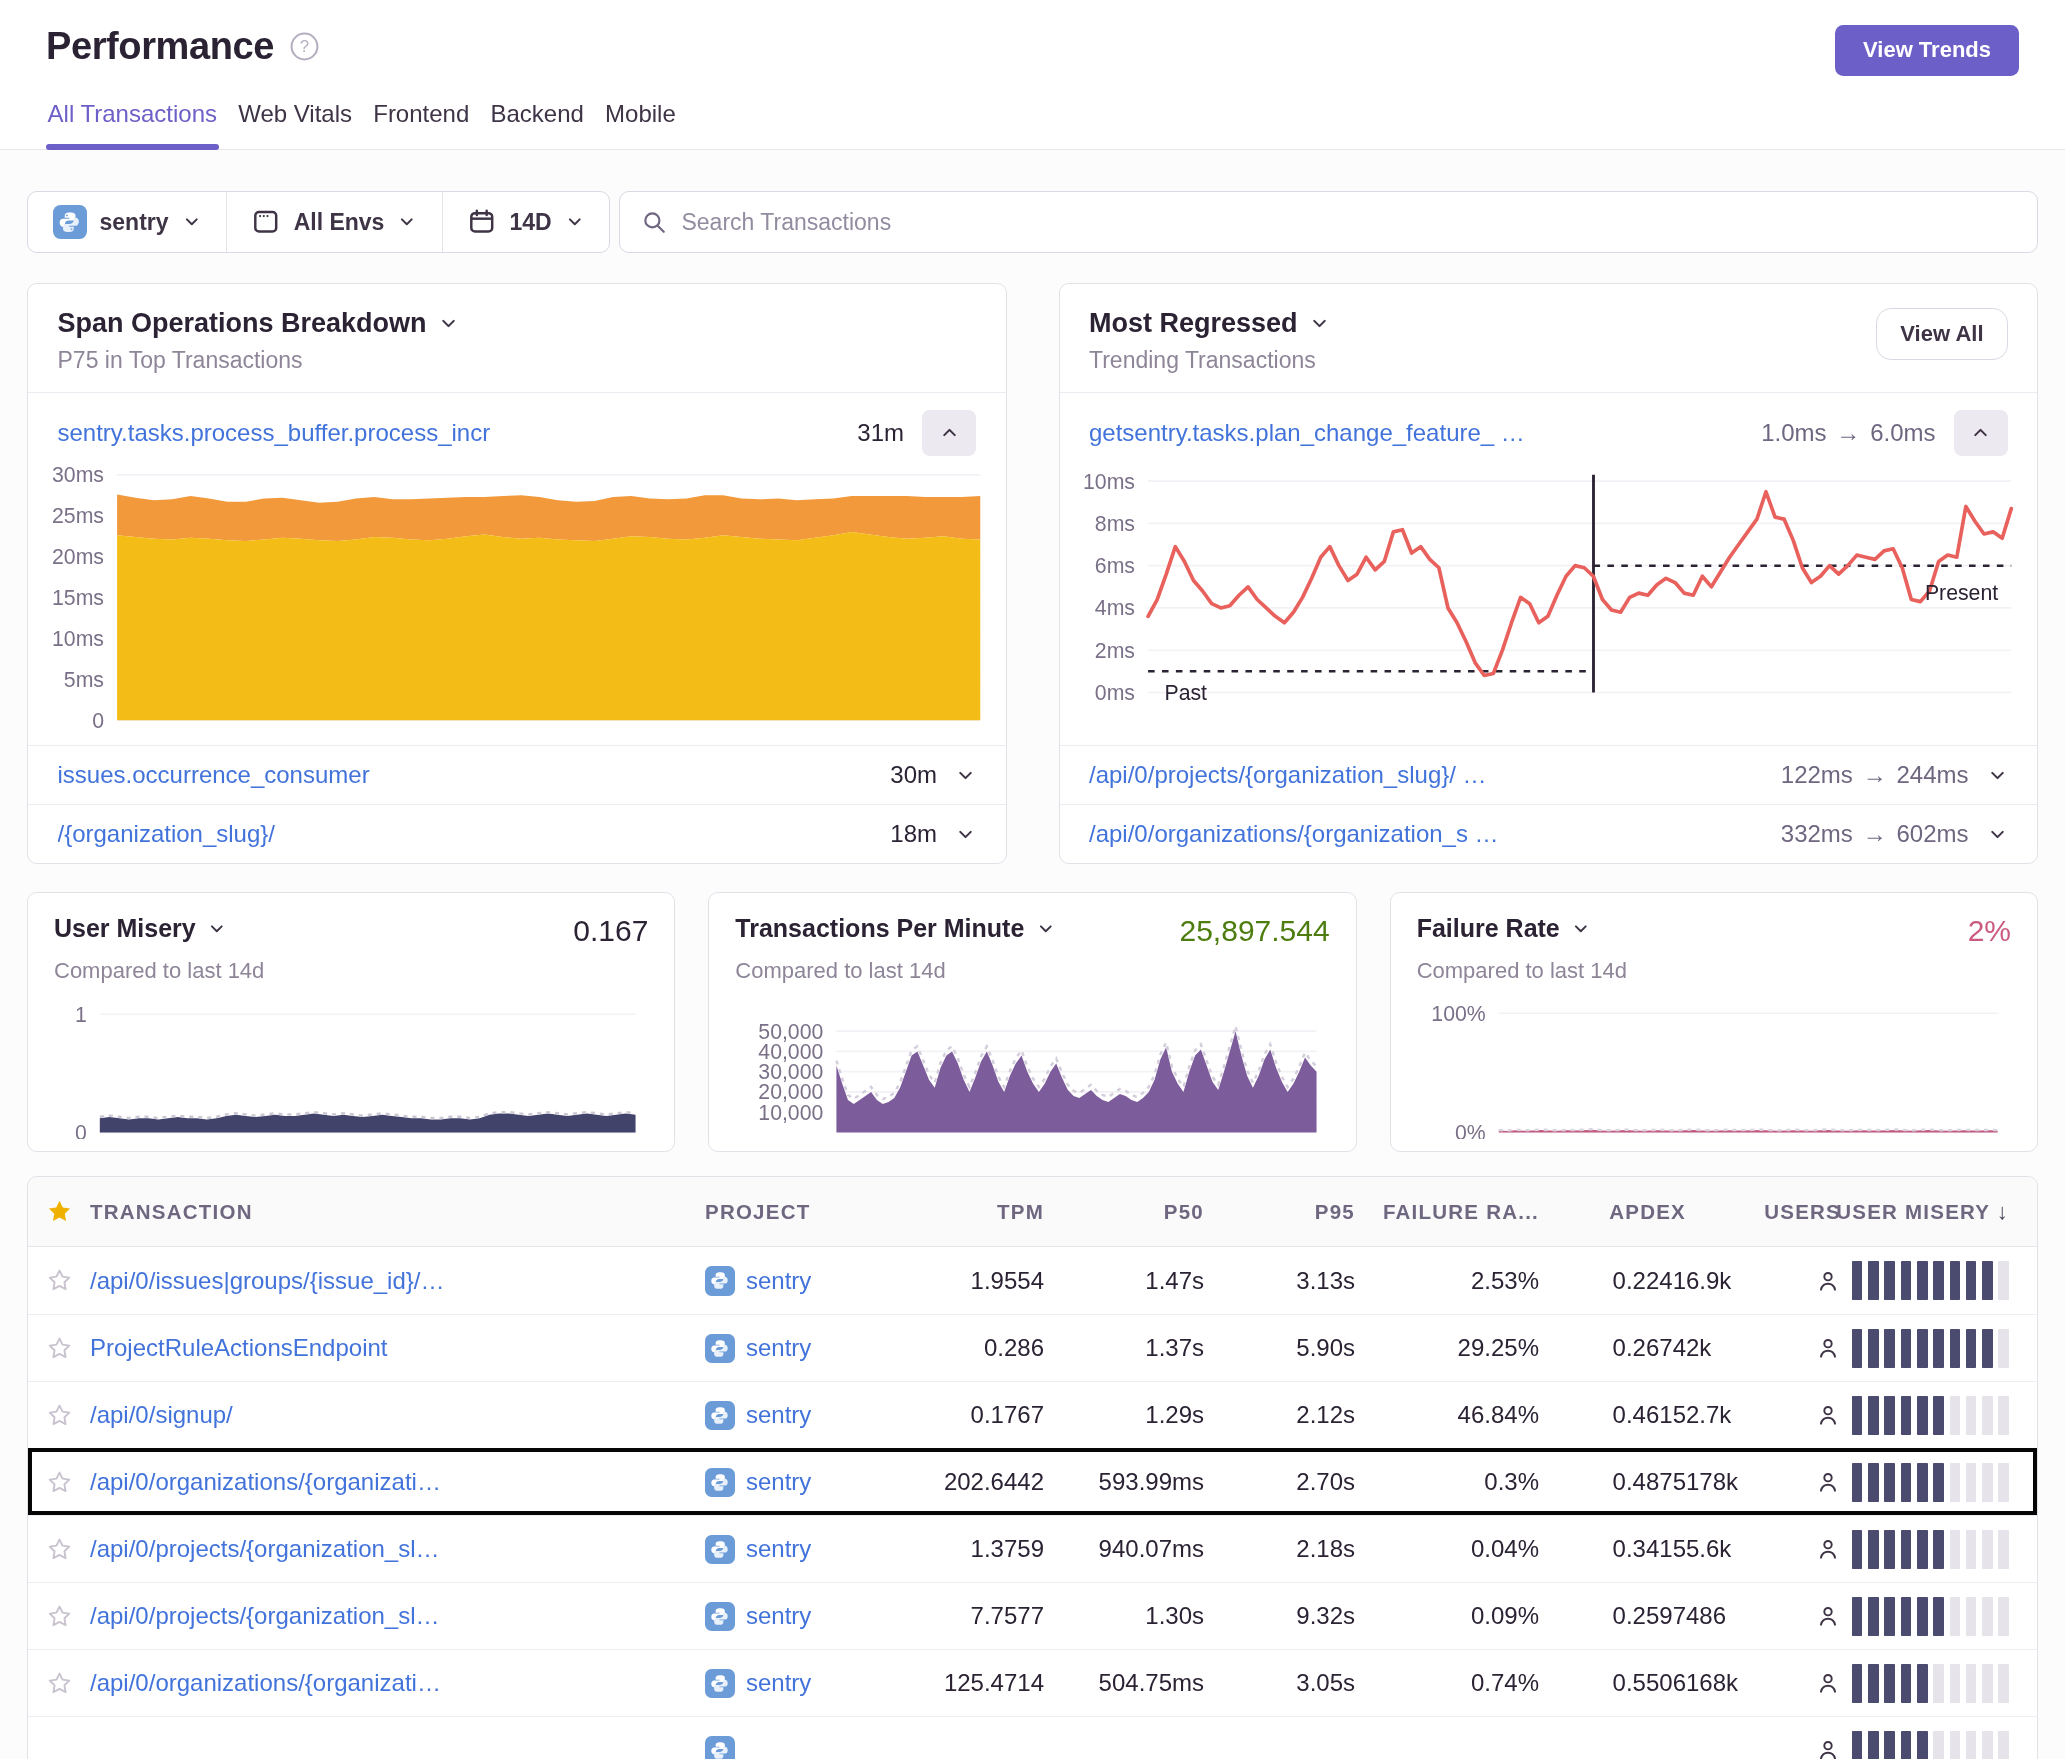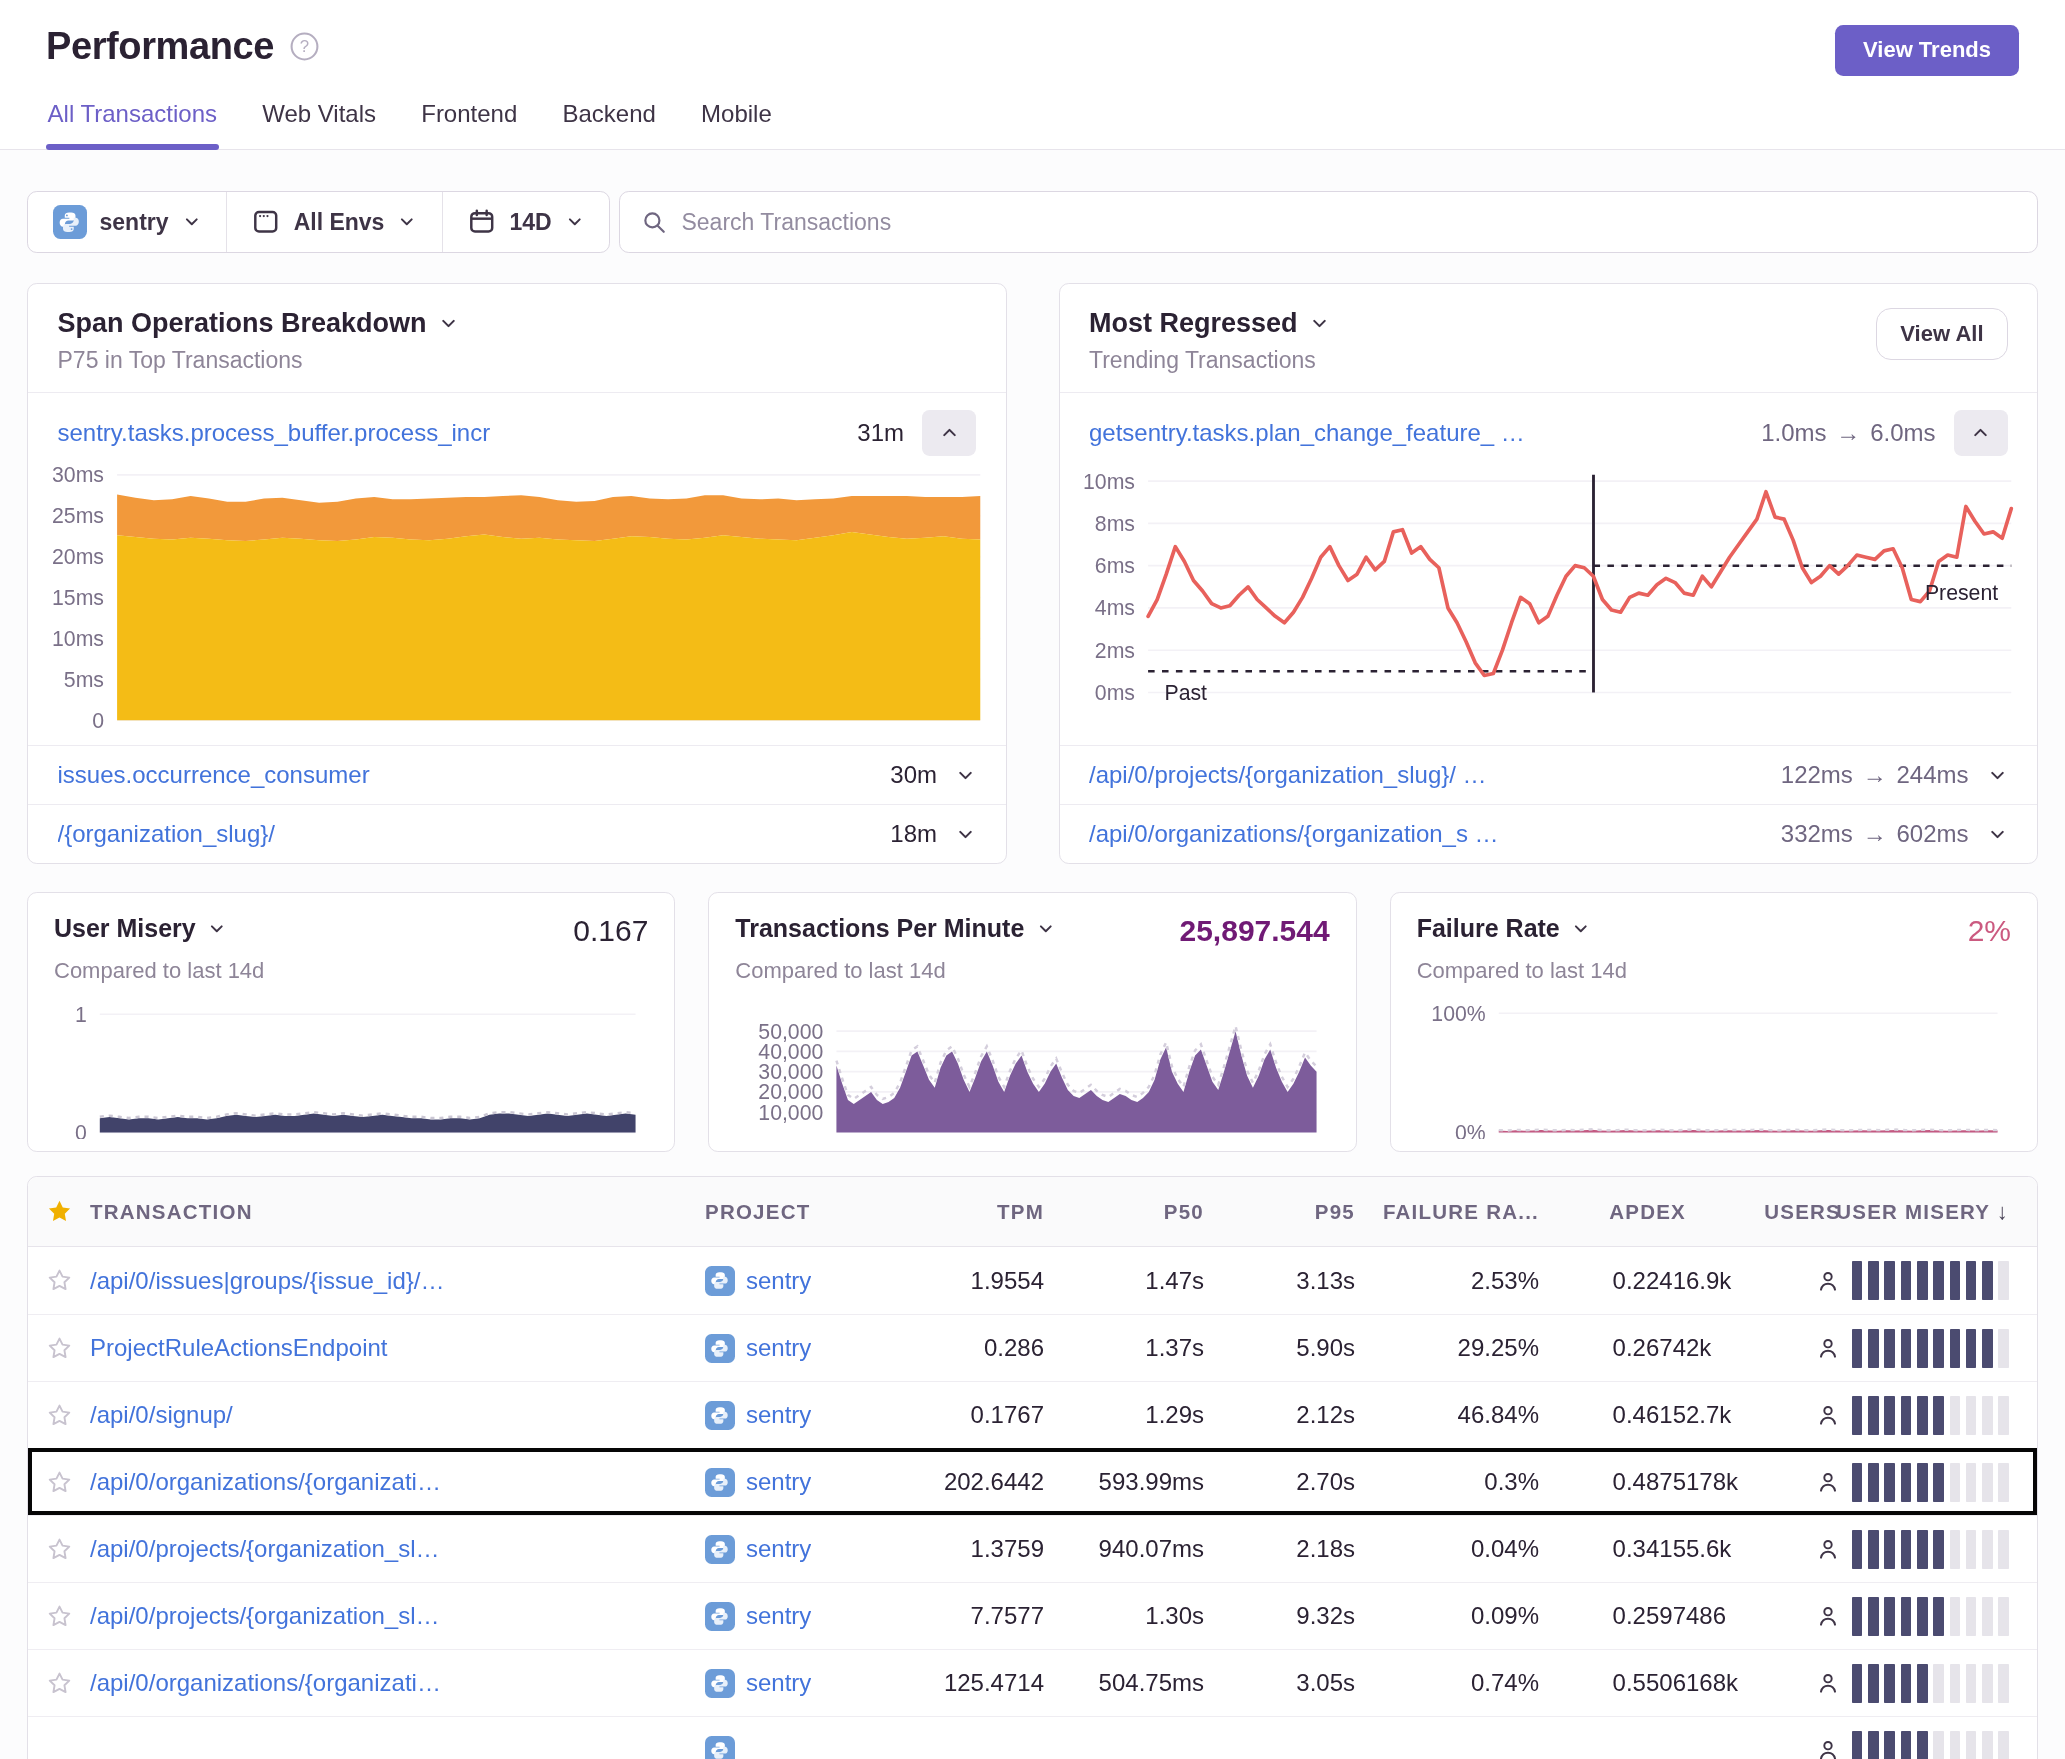--- a/index.html
+++ b/index.html
@@ -6,21 +6,21 @@
   html,body { width:2065px; height:1759px; overflow:hidden; }
   body { font-family:"Liberation Sans", sans-serif; background:#FCFCFD; color:#2B2233; }
 
   
   .page-header { background:#FFF; padding:24.5px 46px 0 46px; display:flex; justify-content:space-between; align-items:flex-start; }
   .title-wrap { display:flex; align-items:center; gap:14.7px; }
   .page-title { font-size:38px; font-weight:700; color:#2B2233; letter-spacing:-0.4px; }
   .help-icon { width:31px; height:31px; color:#B5AEC0; }
   .btn-primary { background:#6C5FC7; color:#FFF; border:none; border-radius:8.2px; height:51px; padding:0 28px; font-size:22px; font-weight:700; font-family:inherit; cursor:pointer;text-align:right; }
 
-  .tabs { background:#FFF; display:flex; gap:42px; padding:13px 46px 0 46px; border-bottom:0.8px solid #E7E4EB; }
+  .tabs { background:#FFF; display:flex; gap:18px; padding:13px 46px 0 46px; border-bottom:0.8px solid #E7E4EB; }
   .tab { font-size:24px; color:#3E3446; padding:11.5px 1.6px 21px; position:relative; cursor:pointer; }
   .tab.active { color:#6C5FC7; }
   .tab.active::after { content:""; position:absolute; left:0; right:0; bottom:-0.8px; height:5.7px; border-radius:3.3px; background:#6C5FC7; }
 
   .main { padding:0 27px; }
 
   
   .filter-row { margin-top:41px; display:flex; align-items:center; }
   .segmented { display:inline-flex; align-items:stretch; background:#FFF; border:1.6px solid #DCD7E2; border-radius:9.8px; height:62px; }
   .seg { display:flex; align-items:center; gap:13px; padding:0 24.5px; font-size:23px; font-weight:700; color:#3E3446; cursor:pointer; }
@@ -338,21 +338,21 @@
     </div>
 
     <div class="mini">
       <div class="mini-head">
         <div class="mini-title">
           <span>Transactions Per Minute</span>
           <svg class="chev" viewBox="0 0 24 24">
               <path d="M6 9l6 6 6-6" fill="none" stroke="currentColor" stroke-width="2.4" stroke-linecap="round" stroke-linejoin="round"></path>
             </svg>
         </div>
-        <div class="mini-value" style="color: #701a75; font-weight: bold;">25,897.544</div>
+        <div class="mini-value" style="color: #4d7c0f;">25,897.544</div>
       </div>
       <div class="mini-sub">Compared to last 14d</div>
       <div class="chart-mini"><svg width="593" height="144" font-family="Liberation Sans, sans-serif" viewBox="0 0 725 176">
             <line x1="124" x2="711" y1="44.190476190476204" y2="44.190476190476204" stroke="#F3F1F6" stroke-width="2"></line>
             <text x="108" y="53.190476190476204" text-anchor="end" class="tick">50,000</text>
             <line x1="124" x2="711" y1="68.95238095238096" y2="68.95238095238096" stroke="#F3F1F6" stroke-width="2"></line>
             <text x="108" y="77.95238095238096" text-anchor="end" class="tick">40,000</text>
             <line x1="124" x2="711" y1="93.71428571428572" y2="93.71428571428572" stroke="#F3F1F6" stroke-width="2"></line>
             <text x="108" y="102.71428571428572" text-anchor="end" class="tick">30,000</text>
             <line x1="124" x2="711" y1="118.47619047619048" y2="118.47619047619048" stroke="#F3F1F6" stroke-width="2"></line>

